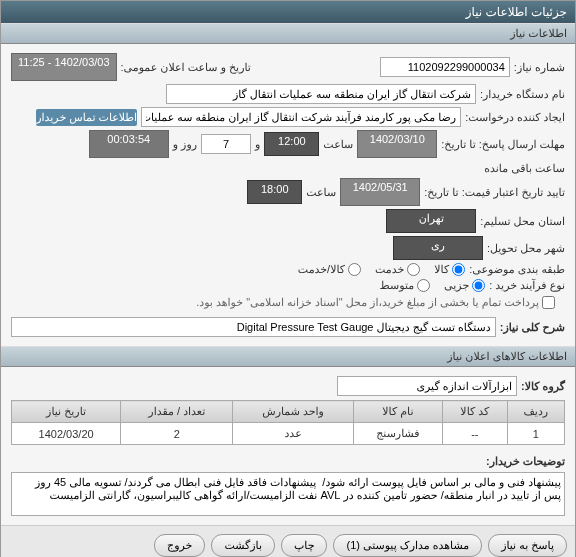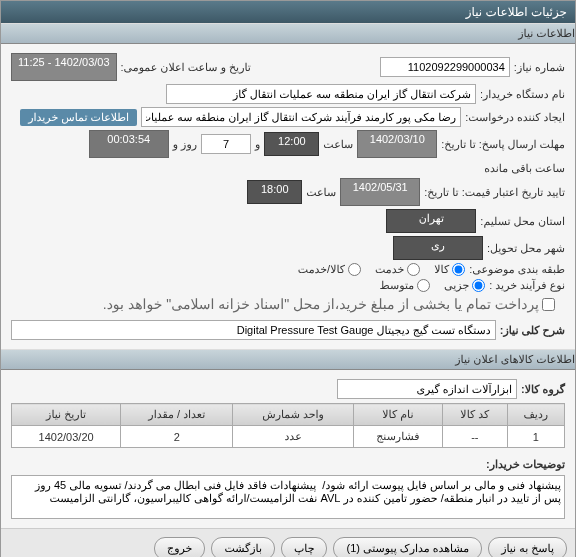--- a/index.html
+++ b/index.html
@@ -1,34 +1,34 @@
 <!DOCTYPE html>
 <html dir="rtl" lang="fa"><head>
 <meta charset="utf-8">
 <style>
 * { box-sizing: border-box; margin: 0; padding: 0; }
 body { font-family: Tahoma, Arial, sans-serif; font-size: 11px; background: #e8e8e8; direction: rtl; width: 576px; }
 .window { background: #f5f5f5; border: 1px solid #999; }
 .titlebar { background: linear-gradient(to bottom, #5a7a8a, #3d5866); color: #fff; padding: 4px 8px; font-size: 12px; }
-.section-header { background: linear-gradient(to bottom, #c8d4da, #a8b8c2); padding: 3px 0; font-size: 11px; color: #333; border-top: 1px solid #ddd; border-bottom: 1px solid #888; }
+.section-header { background: linear-gradient(to bottom, #c8d4da, #a8b8c2); padding: 3px 8px; font-size: 11px; color: #333; border-top: 1px solid #ddd; border-bottom: 1px solid #888; }
 .content { padding: 6px 10px; font-size: 11px; color: #333; }
 .row { display: flex; align-items: center; margin: 3px 0; gap: 4px; flex-wrap: wrap; }
 .label { font-size: 11px; color: #333; white-space: nowrap; }
 .input { background: #fff; border: 1px solid #aaa; padding: 2px 4px; font-size: 11px; font-family: inherit; height: 20px; }
 .input-wide { width: 310px; }
 .input-full { flex: 1; }
 .input-md { width: 130px; }
 .input-xs { width: 50px; }
 .date-box { background: #888; color: #fff; border: 1px solid #666; padding: 2px 6px; font-size: 11px; height: 28px; display: inline-block; min-width: 80px; text-align: center; }
-.badge-link { background: #5a8aa8; color: #fff; padding: 2px 8px; font-size: 11px; border-radius: 2px; cursor: pointer; }
+.badge-link { background: #5a8aa8; color: #fff; padding: 2px 0; font-size: 11px; border-radius: 2px; cursor: pointer; }
 .radio-group { display: flex; gap: 14px; align-items: center; }
 .radio-item { display: flex; align-items: center; gap: 3px; }
 .radio-item input { margin: 0; }
 .dark-box { background: #555; color: #fff; border: 1px solid #333; padding: 2px 6px; min-width: 55px; text-align: center; height: 24px; }
-.note { color: #666; font-size: 14px; text-align: right; }
+.note { color: #666; font-size: 11px; text-align: right; }
 table { width: 100%; border-collapse: collapse; margin-top: 4px; font-size: 11px; }
 th { background: linear-gradient(to bottom, #e8e8e8, #d0d0d0); border: 1px solid #aaa; padding: 4px; font-weight: normal; }
 td { border: 1px solid #aaa; padding: 4px; text-align: center; background: #fff; }
 .footer { display: flex; gap: 6px; padding: 8px; justify-content: flex-start; background: #e8e8e8; border-top: 1px solid #ccc; }
 .btn { background: linear-gradient(to bottom, #f8f8f8, #ddd); border: 1px solid #999; padding: 4px 12px; font-size: 11px; font-family: inherit; cursor: pointer; border-radius: 11px; }
 .textarea { width: 100%; border: 1px solid #aaa; padding: 3px; font-size: 11px; font-family: inherit; resize: none; background: #fff; }
 .watermark-area { position: relative; }
 .bold { font-weight: bold; }
 </style>
 </head>

